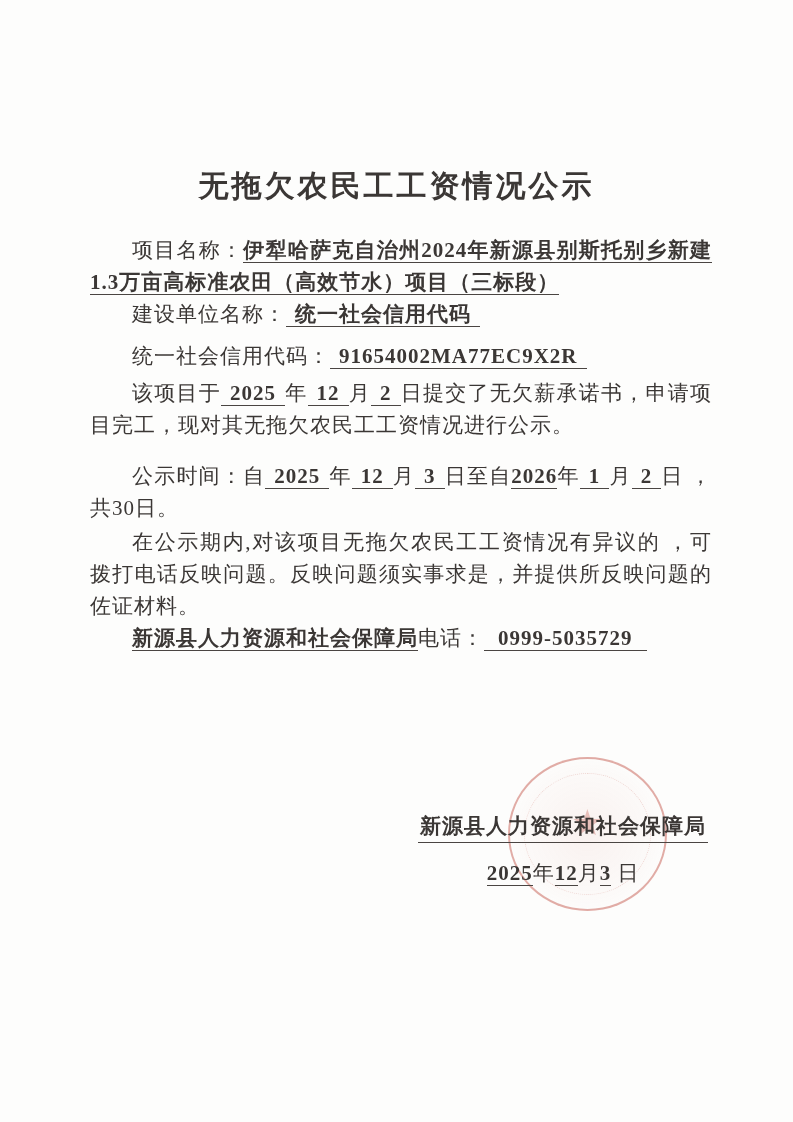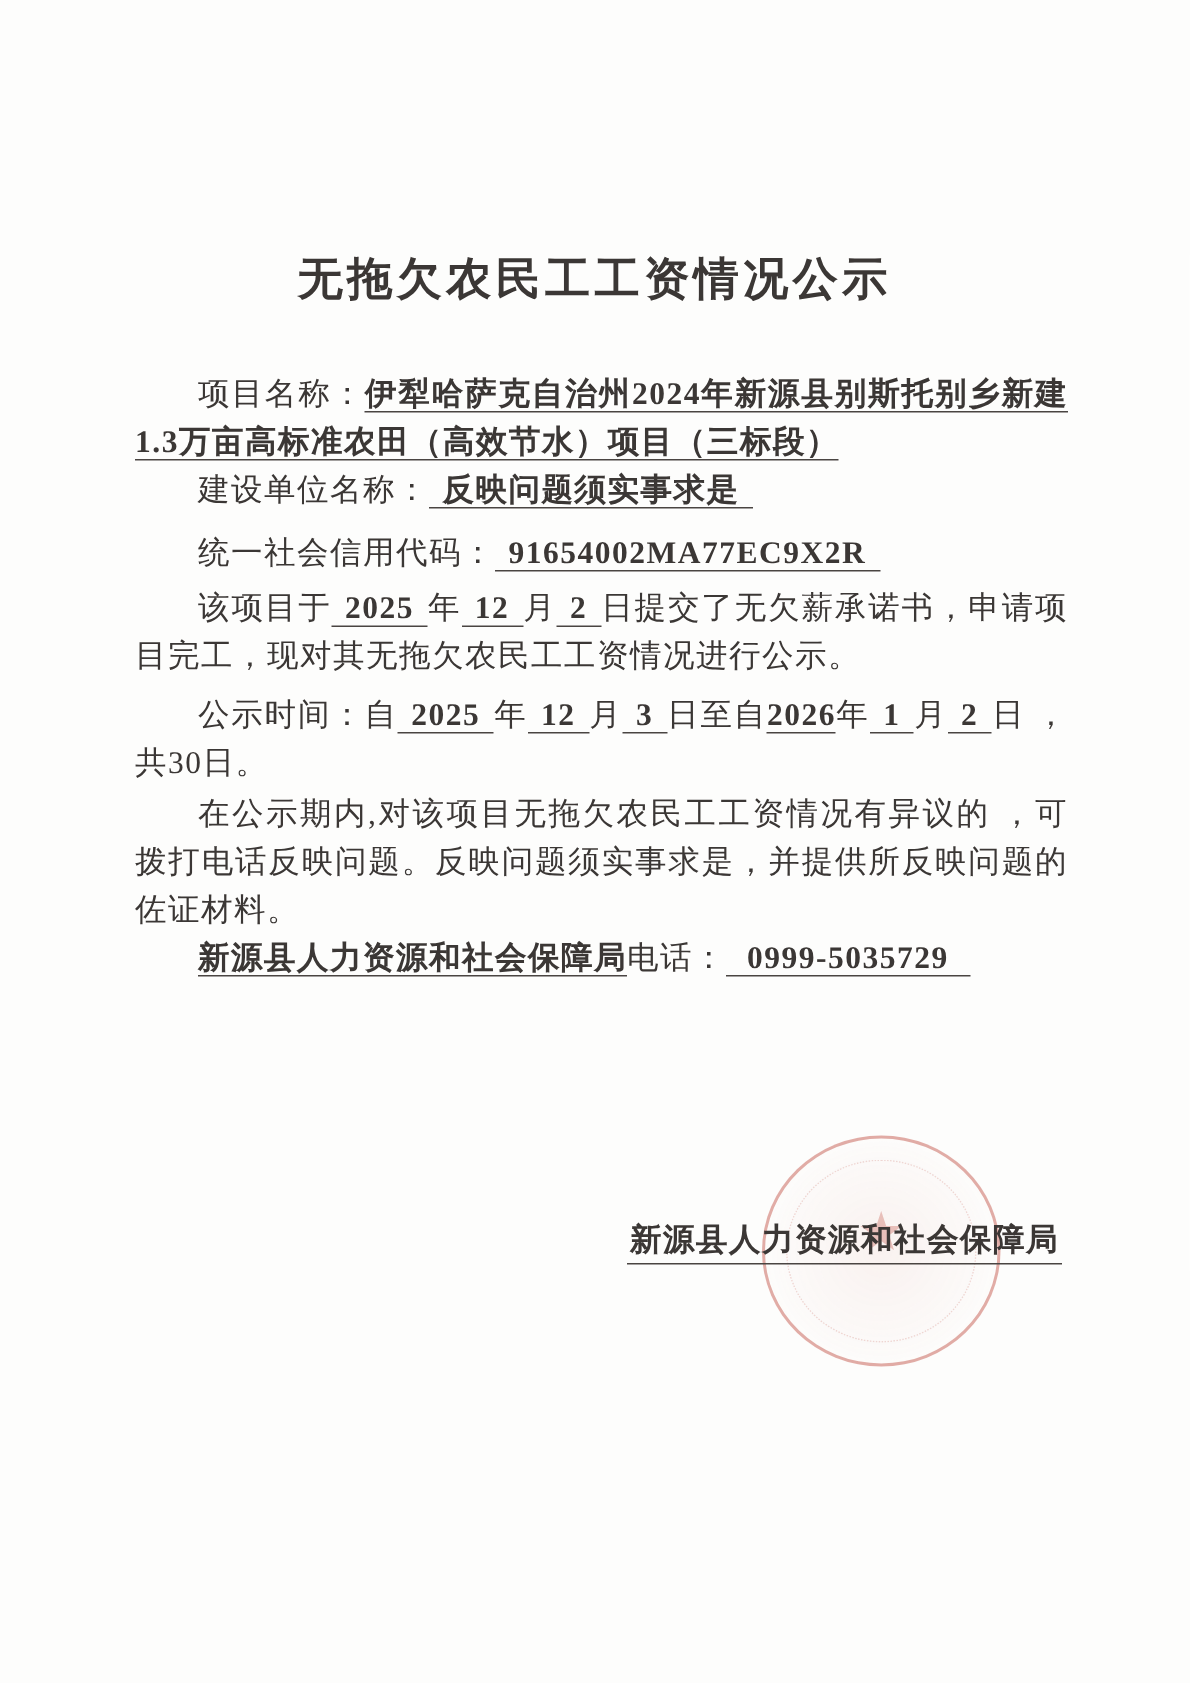--- a/index.html
+++ b/index.html
@@ -15,28 +15,28 @@
     width:793px; height:1122px;
     background:#fdfdfc;
     overflow:hidden;
   }
   .title {
     position:absolute; top:166px; left:0; width:100%;
     margin:0; text-align:center;
     font-size:30px; font-weight:600; letter-spacing:3px;
   }
   .body {
-    position:absolute; left:90px; top:246px; width:622px;
+    position:absolute; left:90px; top:234px; width:622px;
     font-size:21px; line-height:32px; letter-spacing:1px;
     text-align:justify;
   }
   .para { margin:0; text-indent:2em; }
   .para.gap-lg { margin-top:10px; }
   .para.gap-md { margin-top:5px; }
-  .para.gap-sm { margin-top:7px; }
+  .para.gap-sm { margin-top:19px; }
   .para.gap-xs { margin-top:2px; }
   .u { border-bottom:1.5px solid #4a4542;font-weight:bold; }
   .pad-s { padding:0 9px; }
   .pad-m { padding:0 14px; }
   .strong { font-weight:600; }
   .phone-label { }
   .signature {
     position:absolute; left:418px; top:810px; width:290px;
     font-size:21px; line-height:32px; letter-spacing:1px;
     text-align:center; z-index:2;
@@ -67,21 +67,21 @@
 <body>
 
 <div class="page">
 
   <h1 class="title">无拖欠农民工工资情况公示</h1>
 
   <div class="body">
 
     <p class="para"><span>项目名称：</span><span class="u strong">伊犁哈萨克自治州2024年新源县别斯托别乡新建1.3万亩高标准农田（高效节水）项目（三标段）</span></p>
 
-    <p class="para"><span>建设单位名称：</span><span class="u strong pad-s">反映问题须实事求是</span></p>
+    <p class="para"><span>建设单位名称：</span><span class="u strong pad-s">统一社会信用代码</span></p>
 
 
     <p class="para gap-lg"><span>统一社会信用代码：</span><span class="u pad-s">91654002MA77EC9X2R</span></p>
 
     <p class="para gap-md"><span>该项目于</span><span class="u pad-s">2025</span><span>年</span><span class="u pad-s">12</span><span>月</span><span class="u pad-s">2</span><span>日提交了无欠薪承诺书，申请项目完工，现对其无拖欠农民工工资情况进行公示。</span></p>
 
     <p class="para gap-sm"><span>公示时间：自</span><span class="u pad-s">2025</span><span>年</span><span class="u pad-s">12</span><span>月</span><span class="u pad-s">3</span><span>日至自</span><span class="u">2026</span><span>年</span><span class="u pad-s">1</span><span>月</span><span class="u pad-s">2</span><span>日 ，共30日。</span></p>
 
     <p class="para gap-xs">在公示期内,对该项目无拖欠农民工工资情况有异议的 ，可拨打电话反映问题。反映问题须实事求是，并提供所反映问题的佐证材料。</p>
 
@@ -89,15 +89,16 @@
 
   </div>
 
   <div class="stamp">
     <div class="stamp-ring"></div>
     <span class="stamp-star">★</span>
   </div>
 
   <div class="signature">
     <div class="sig-agency u">新源县人力资源和社会保障局</div>
+    <div class="sig-date"><span class="u">2025</span><span>年</span><span class="u">12</span><span>月</span><span class="u">3</span><span> 日</span></div>
   </div>
 
 </div>
 
 </body></html>

